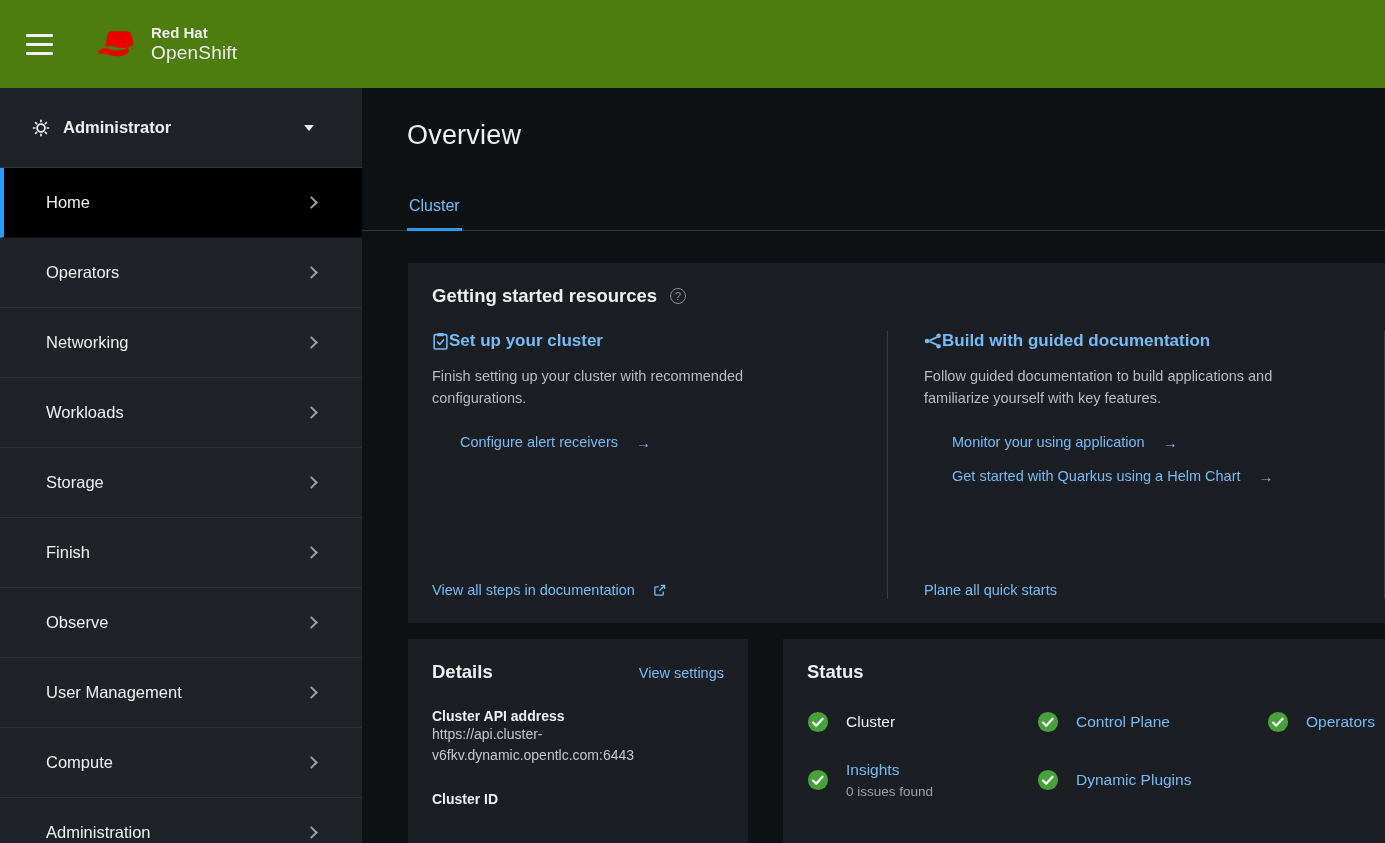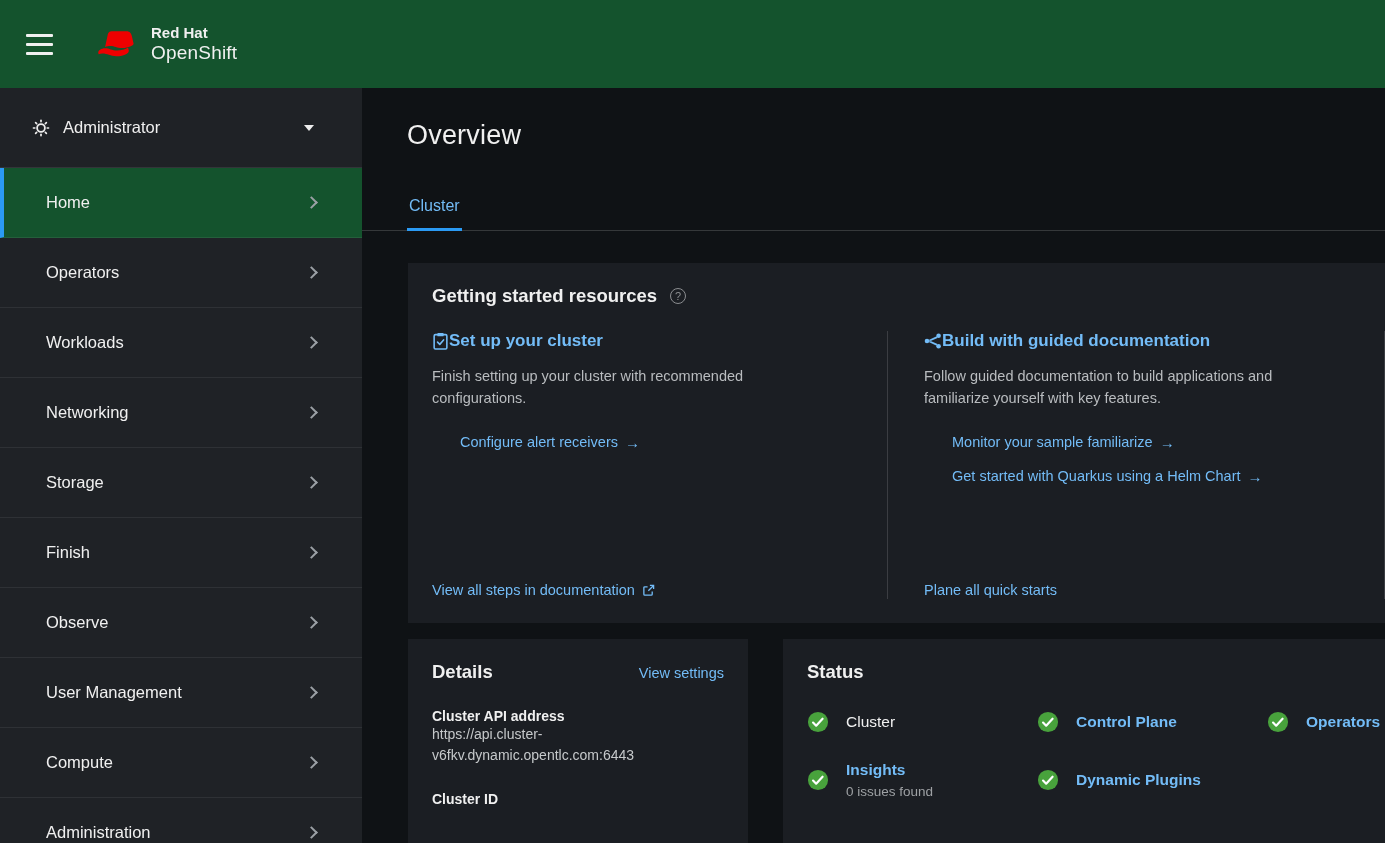--- a/index.html
+++ b/index.html
@@ -2,52 +2,52 @@
 <html><head>
 <meta charset="utf-8">
 <style>
   * { margin:0; padding:0; box-sizing:border-box; }
   html,body { width:1385px; height:843px; overflow:hidden; background:#0f1215;
     font-family:"Liberation Sans","DejaVu Sans",sans-serif; color:#f0f0f0; }
   a { text-decoration:none; cursor:pointer; }
   .app { width:1385px; height:843px; display:flex; flex-direction:column; }
 
   
-  .masthead { height:88px; flex:0 0 88px; background:#14532d; display:flex; align-items:center; padding:0 24px 0 26px; }
+  .masthead { height:88px; flex:0 0 88px; background:#4d7c0f; display:flex; align-items:center; padding:0 24px 0 26px; }
   .hamburger { width:38px; height:34px; display:flex; flex-direction:column; justify-content:center; gap:6px; background:none; border:none; cursor:pointer; }
   .hamburger span { display:block; width:27px; height:3px; background:#f0f0f0; border-radius:1px; }
   .brand { display:flex; align-items:center; margin-left:34px; gap:11px; cursor:pointer; }
   .brand-text { display:flex; flex-direction:column; line-height:1.18; }
   .brand-line1 { font-size:15px; font-weight:700; }
   .brand-line2 { font-size:19px; font-weight:400; letter-spacing:.2px; }
 
   
   .body-row { flex:1; display:flex; min-height:0; }
 
   
   .sidebar { width:362px; flex:0 0 362px; background:#1f2226; overflow:hidden; display:flex; flex-direction:column; }
   .perspective { height:79px; flex:0 0 79px; display:flex; align-items:center; padding:0 48px 0 32px; gap:13px; cursor:pointer; }
-  .perspective-label { font-size:16.5px; }
+  .perspective-label { font-size:16.5px;font-weight:bold; }
   .caret-down { margin-left:auto; width:0; height:0; border-left:5px solid transparent; border-right:5px solid transparent; border-top:6px solid #ededed; }
   .nav { list-style:none; border-top:1px solid rgba(255,255,255,.09); }
   .nav-item { height:70px; display:flex; align-items:center; padding:0 46px; font-size:16.5px; color:#f0f0f0;
     border-bottom:1px solid rgba(255,255,255,.07); cursor:pointer; }
   .chev { width:9px; height:9px; border-top:2px solid #9ba0a5; border-right:2px solid #9ba0a5; transform:rotate(45deg); margin-left:auto; flex:0 0 auto; }
-  .nav-item.active { background:#14532d; border-left:4px solid #2b9af3; padding-left:42px; }
+  .nav-item.active { background:#000000; border-left:4px solid #2b9af3; padding-left:42px; }
 
   
   .main { flex:1; display:flex; flex-direction:column; min-width:0; }
   .page-header { padding:32px 45px 14px; }
   .page-title { font-size:27px; font-weight:500; letter-spacing:.2px; }
   .tabs { padding-left:45px; border-bottom:1px solid rgba(255,255,255,.16); display:flex; }
   .tab { font-size:16px; color:#73bcf7; padding:32px 2px 13px; border-bottom:3px solid #2b9af3; margin-bottom:-1px; cursor:pointer; }
   .content { padding:32px 0 0 46px; flex:1; }
   .card { background:#1b1e23; flex-shrink:0; }
   .card-title { font-size:18.5px; font-weight:600; }
-  .link { color:#73bcf7; font-size:14.5px; display:inline-flex; align-items:center; gap:7px; }
+  .link { color:#73bcf7; font-size:14.5px; display:inline-flex; align-items:center; gap:18px; }
 
   
   .gs-card { width:1075px; height:360px; padding:22px 24px 24px; display:flex; flex-direction:column; }
   .gs-title-row { display:flex; align-items:center; }
   .help-icon { width:16px; height:16px; border-radius:50%; border:1px solid #8b8d90; color:#8b8d90; font-size:11px;
     display:flex; align-items:center; justify-content:center; margin-left:13px; cursor:pointer; }
   .gs-cols { display:flex; flex:1; margin-top:24px; min-height:0; }
   .gs-col { display:flex; flex-direction:column; }
   .gs-col1 { width:455px; padding-right:34px; }
   .gs-col2 { width:497px; border-left:1px solid rgba(255,255,255,.14); padding-left:36px; padding-right:20px; }
@@ -63,21 +63,21 @@
   
   .row2 { display:flex; gap:35px; margin-top:16px; }
   .card-head { display:flex; align-items:baseline; justify-content:space-between; }
   .details-card { width:340px; height:300px; padding:22px 24px; }
   .field-label { margin-top:25px; font-size:14px; font-weight:700; }
   .field-value { font-size:14px; color:#c6c9cb; line-height:1.5; width:252px; overflow-wrap:break-word; }
   .status-card { width:700px; height:300px; padding:22px 24px; }
   .status-grid { margin-top:28px; display:grid; grid-template-columns:230px 230px 1fr; row-gap:28px; }
   .status-item { display:flex; align-items:center; gap:17px; }
   .status-label { font-size:15.5px; color:#f0f0f0; }
-  a.status-label { color:#73bcf7;font-weight:bold; }
+  a.status-label { color:#73bcf7; }
   .status-sub { font-size:13.5px; color:#9ea1a4; margin-top:5px; }
 </style>
 </head>
 <body>
 
 <div class="app">
 
   <header class="masthead">
     <button class="hamburger">
       <span></span>
@@ -121,25 +121,25 @@
       <ul class="nav">
         <li class="nav-item active">
           <span>Home</span>
           <span class="chev"></span>
         </li>
         <li class="nav-item">
           <span>Operators</span>
           <span class="chev"></span>
         </li>
         <li class="nav-item">
+          <span>Networking</span>
+          <span class="chev"></span>
+        </li>
+        <li class="nav-item">
           <span>Workloads</span>
-          <span class="chev"></span>
-        </li>
-        <li class="nav-item">
-          <span>Networking</span>
           <span class="chev"></span>
         </li>
         <li class="nav-item">
           <span>Storage</span>
           <span class="chev"></span>
         </li>
         <li class="nav-item">
           <span>Finish</span>
           <span class="chev"></span>
         </li>
@@ -216,21 +216,21 @@
                     <circle cx="14.6" cy="2.8" r="2.3"></circle>
                     <circle cx="14.6" cy="13.2" r="2.3"></circle>
                     <path d="M4.7 6.9l8-3.7.8 1.7-8 3.7zM4.7 9.1l8 3.7.8-1.7-8-3.7z"></path>
                   </g>
                 </svg>
                 <span>Build with guided documentation</span>
               </div>
               <p class="gs-desc">Follow guided documentation to build applications and familiarize yourself with key features.</p>
               <div class="gs-links">
                 <a class="link">
-                  <span>Monitor your sample familiarize</span>
+                  <span>Monitor your using application</span>
                   <span class="arrow">→</span>
                 </a>
                 <a class="link">
                   <span>Get started with Quarkus using a Helm Chart</span>
                   <span class="arrow">→</span>
                 </a>
               </div>
               <div class="gs-footer">
                 <a class="link">
                   <span>Plane all quick starts</span>

